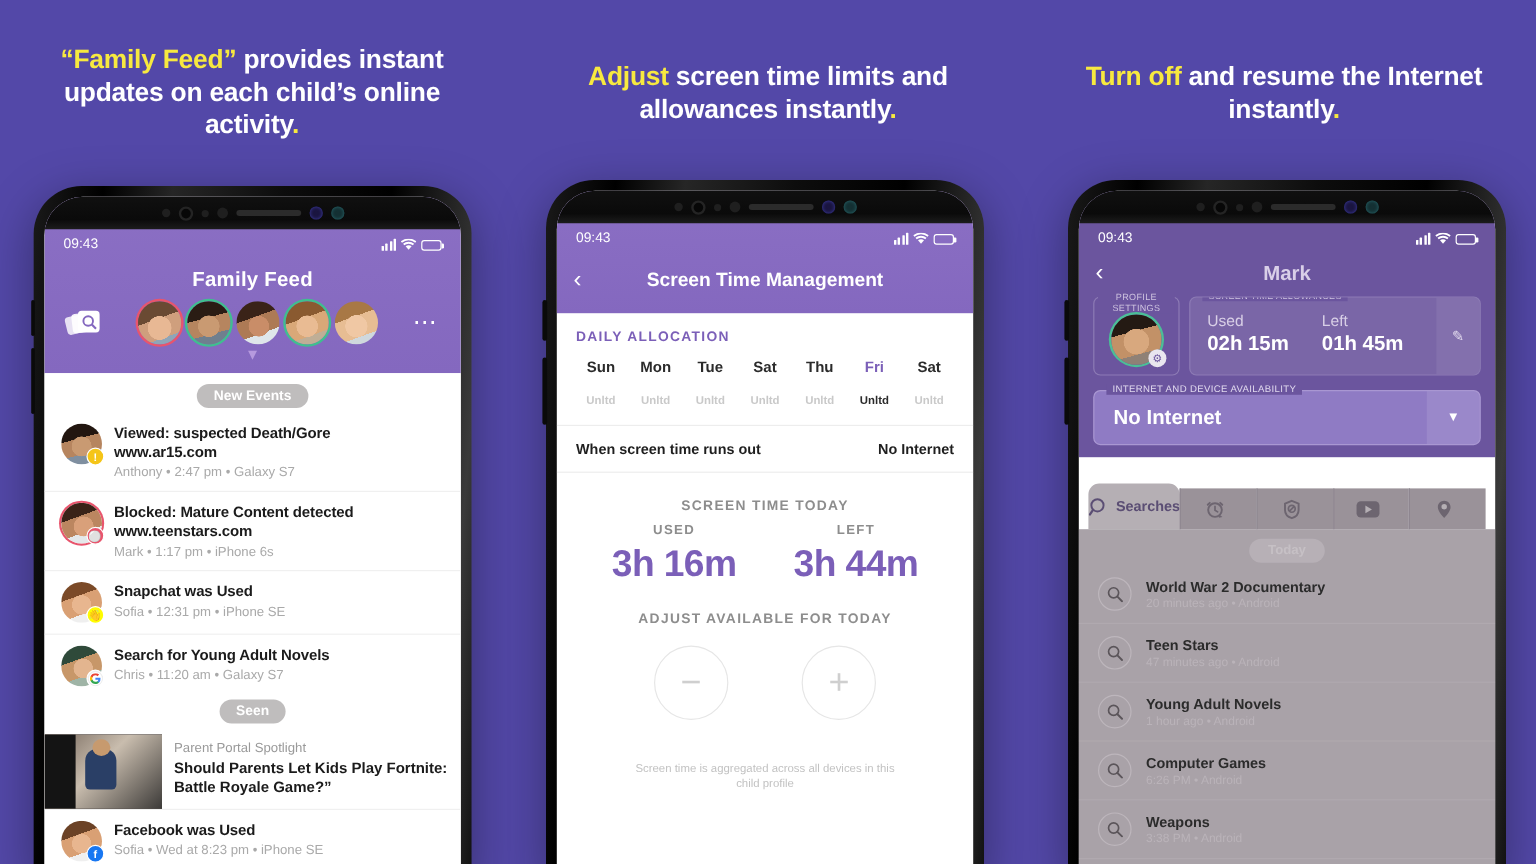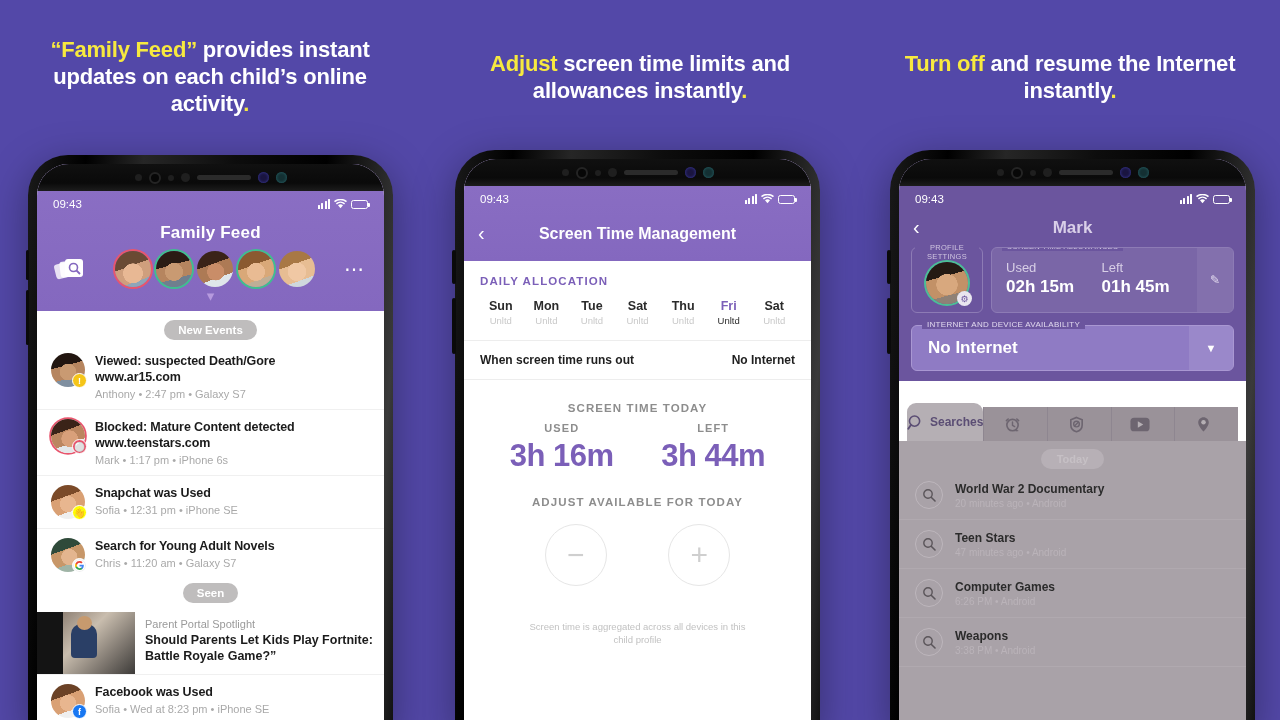--- a/index.html
+++ b/index.html
@@ -114,21 +114,21 @@
   
   #phone2 { left: 455px; top: 150px; width: 365px; height: 580px; }
   .p2-header { background: linear-gradient(180deg,#8b6fc4 0%,#8468bf 100%); }
   .p2-bar { display: flex; align-items: center; padding: 10px 14px 16px; }
   .back-chev { color: #fff; font-size: 20px; font-weight: 300; width: 24px; }
   .p2-title { flex: 1; text-align: center; color: #fff; font-size: 16px; font-weight: bold; margin-left: -24px;}
   .sec-label { font-size: 11.5px; font-weight: bold; color: #7b5fb8; letter-spacing: 1.1px; padding: 14px 16px 0;}
   .days { display: flex; justify-content: space-between; padding: 12px 14px 14px; }
   .day { text-align: center; flex: 1; }
   .day .dn { font-size: 12.5px; font-weight: bold; color: #2b2b2b; }
-  .day .dv { font-size: 9.5px; color: #c9c9c9; margin-top: 2px; font-weight: normal; text-align: center;}
+  .day .dv { font-size: 9.5px; color: #c9c9c9; margin-top: 16px; font-weight: bold; text-align: center;}
   .day.active .dn { color: #7b5fb8; }
   .day.active .dv { color: #2b2b2b; }
   .row-split { display: flex; justify-content: space-between; align-items: center;
                padding: 12px 16px; border-top: 1px solid #ededed; border-bottom: 1px solid #ededed;
                font-size: 12px; font-weight: bold; color: #1f1f1f; text-align: right; }
   .stt-label { text-align: center; font-size: 11.5px; font-weight: bold; color: #8d8d8d; letter-spacing: 1.1px; padding-top: 22px;}
   .stt-cols { display: flex; padding: 8px 22px 0; }
   .stt-col { flex: 1; text-align: center; }
   .stt-cap { font-size: 11px; font-weight: bold; color: #8d8d8d; letter-spacing: 1.1px; }
   .stt-val { font-size: 31px; font-weight: bold; color: #7b5fb8; margin-top: 4px; letter-spacing: -.5px;}
@@ -609,31 +609,43 @@
           </div>
       </div>
       <div class="s-item">
         <div class="s-circ">
             <svg width="14" height="14" viewBox="0 0 14 14">
               <circle cx="6" cy="6" r="4.2" fill="none" stroke="#5b555a" stroke-width="1.4"></circle>
               <line x1="9.2" y1="9.2" x2="13" y2="13" stroke="#5b555a" stroke-width="1.6" stroke-linecap="round"></line>
             </svg>
           </div>
         <div>
-            <div class="s-title">Computer Games</div>
-          <div class="s-meta">6:26 PM • Android</div>
+            <div class="s-title">Young Adult Novels</div>
+          <div class="s-meta">1 hour ago • Android</div>
           </div>
       </div>
       <div class="s-item">
         <div class="s-circ">
             <svg width="14" height="14" viewBox="0 0 14 14">
               <circle cx="6" cy="6" r="4.2" fill="none" stroke="#5b555a" stroke-width="1.4"></circle>
               <line x1="9.2" y1="9.2" x2="13" y2="13" stroke="#5b555a" stroke-width="1.6" stroke-linecap="round"></line>
             </svg>
           </div>
         <div>
+            <div class="s-title">Computer Games</div>
+          <div class="s-meta">6:26 PM • Android</div>
+          </div>
+      </div>
+      <div class="s-item">
+        <div class="s-circ">
+            <svg width="14" height="14" viewBox="0 0 14 14">
+              <circle cx="6" cy="6" r="4.2" fill="none" stroke="#5b555a" stroke-width="1.4"></circle>
+              <line x1="9.2" y1="9.2" x2="13" y2="13" stroke="#5b555a" stroke-width="1.6" stroke-linecap="round"></line>
+            </svg>
+          </div>
+        <div>
             <div class="s-title">Weapons</div>
           <div class="s-meta">3:38 PM • Android</div>
           </div>
       </div>
     </div>
   </div>
 </div>
 
 </body></html>

